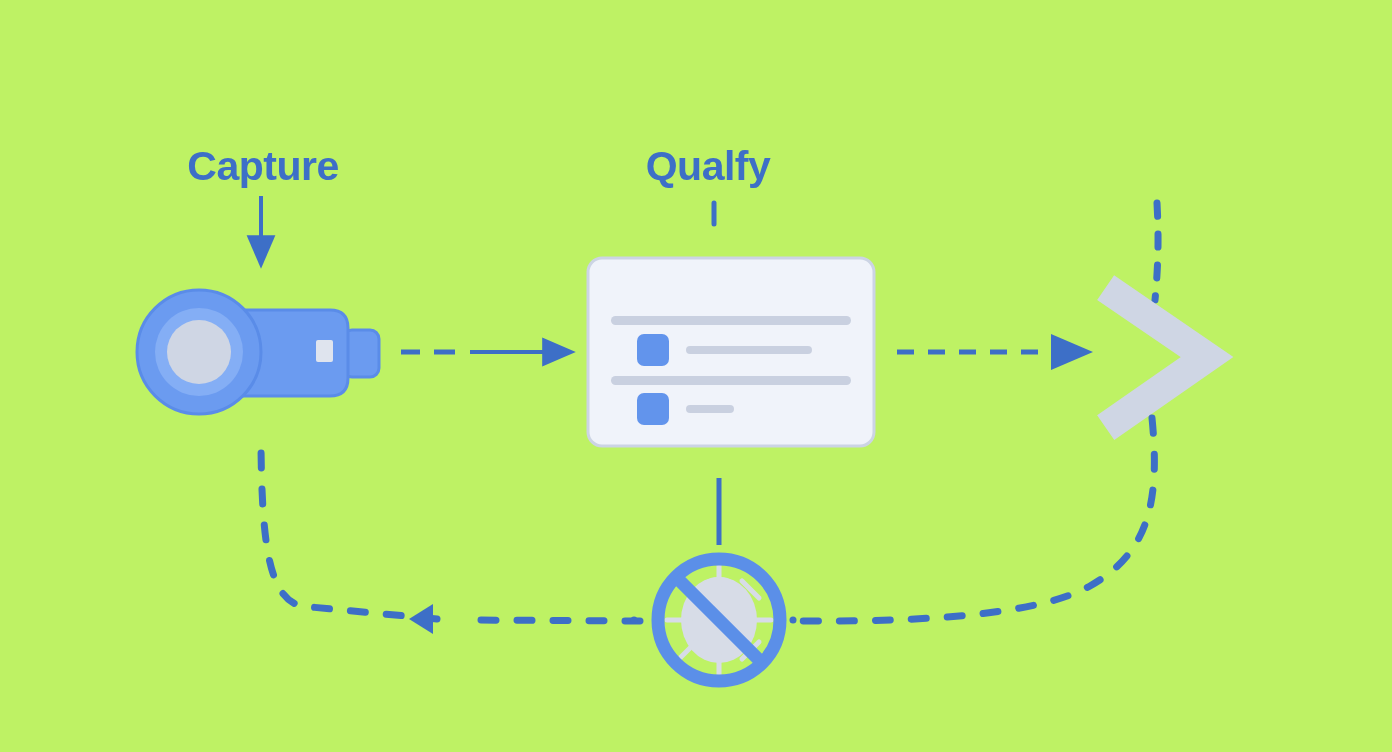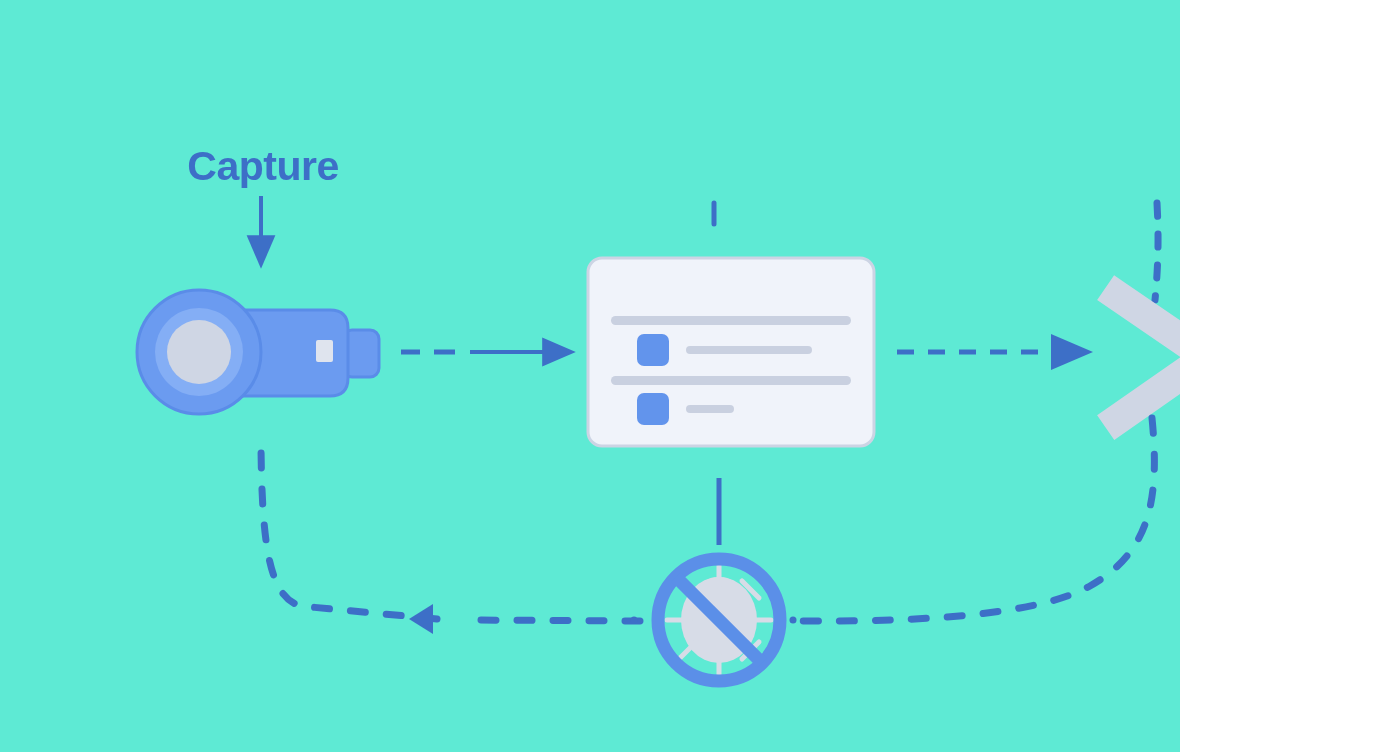--- a/index.html
+++ b/index.html
@@ -6,23 +6,23 @@
     margin: 0;
     padding: 0;
     background: #ffffff;
   }
   body {
     font-family: "Liberation Sans", sans-serif;
     -webkit-font-smoothing: antialiased;
   }
   #stage {
     position: relative;
-    width: 1180px;
+    width: 1392px;
     height: 752px;
-    background: #5eead4;
+    background: #bef264;
     overflow: hidden;
   }
   #diagram-svg {
     position: absolute;
     left: 0;
     top: 0;
     width: 1392px;
     height: 752px;
     display: block;
   }
@@ -154,15 +154,16 @@
       <line x1="676" y1="577" x2="762" y2="663" stroke="#5b8fe8" stroke-width="13" stroke-linecap="butt"></line>
     </g>
 
     <circle cx="634" cy="620" r="3.5" fill="#3d6fc7"></circle>
     <circle cx="793" cy="620" r="3.5" fill="#3d6fc7"></circle>
 
   </svg>
 
   <div class="stage-label" id="label-capture">Capture</div>
 
+  <div class="stage-label" id="label-qualify">Qualfy</div>
 
 
 </div>
 
 </body></html>

